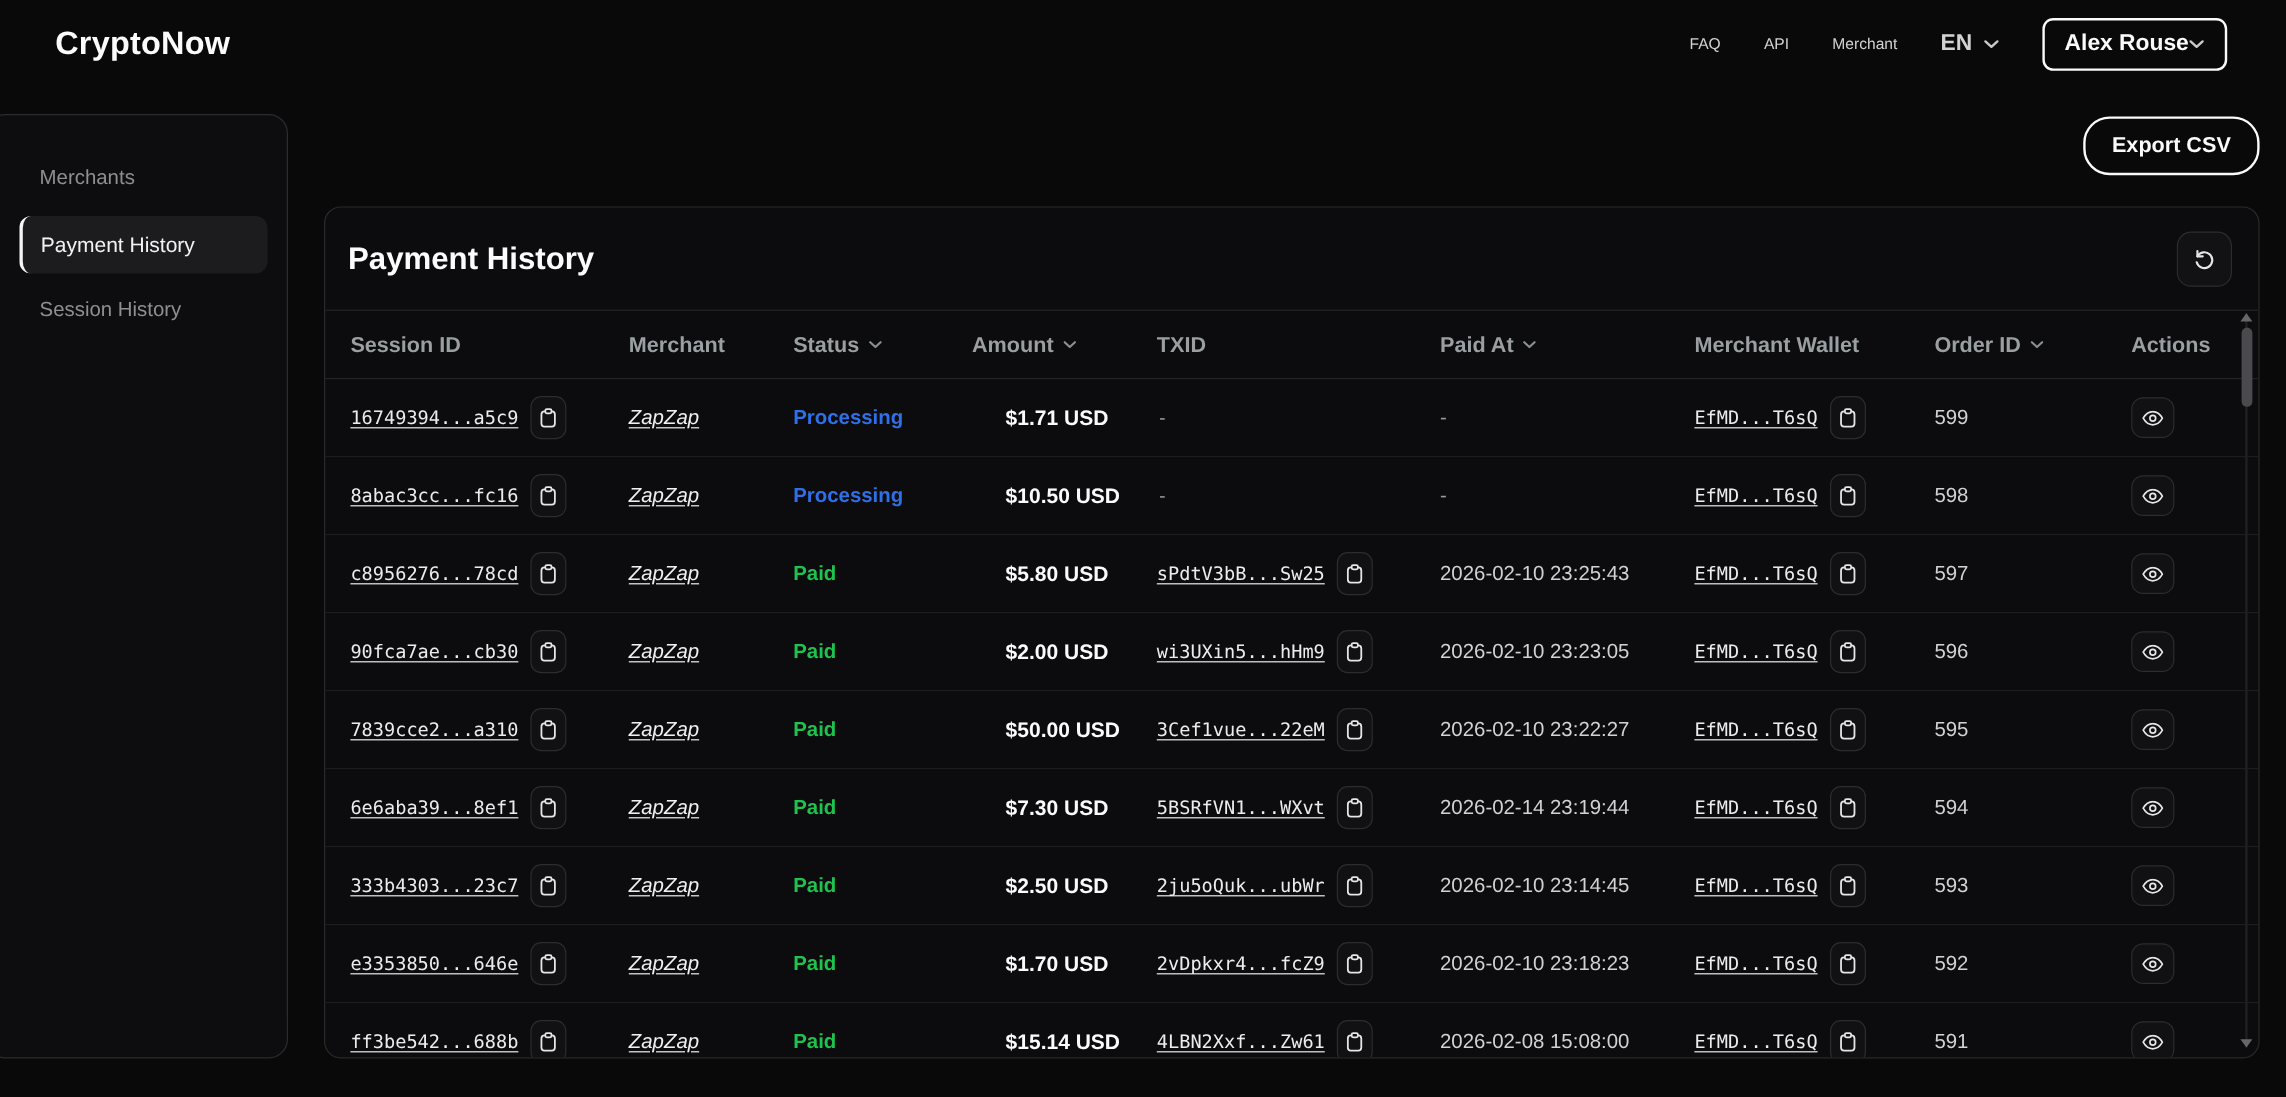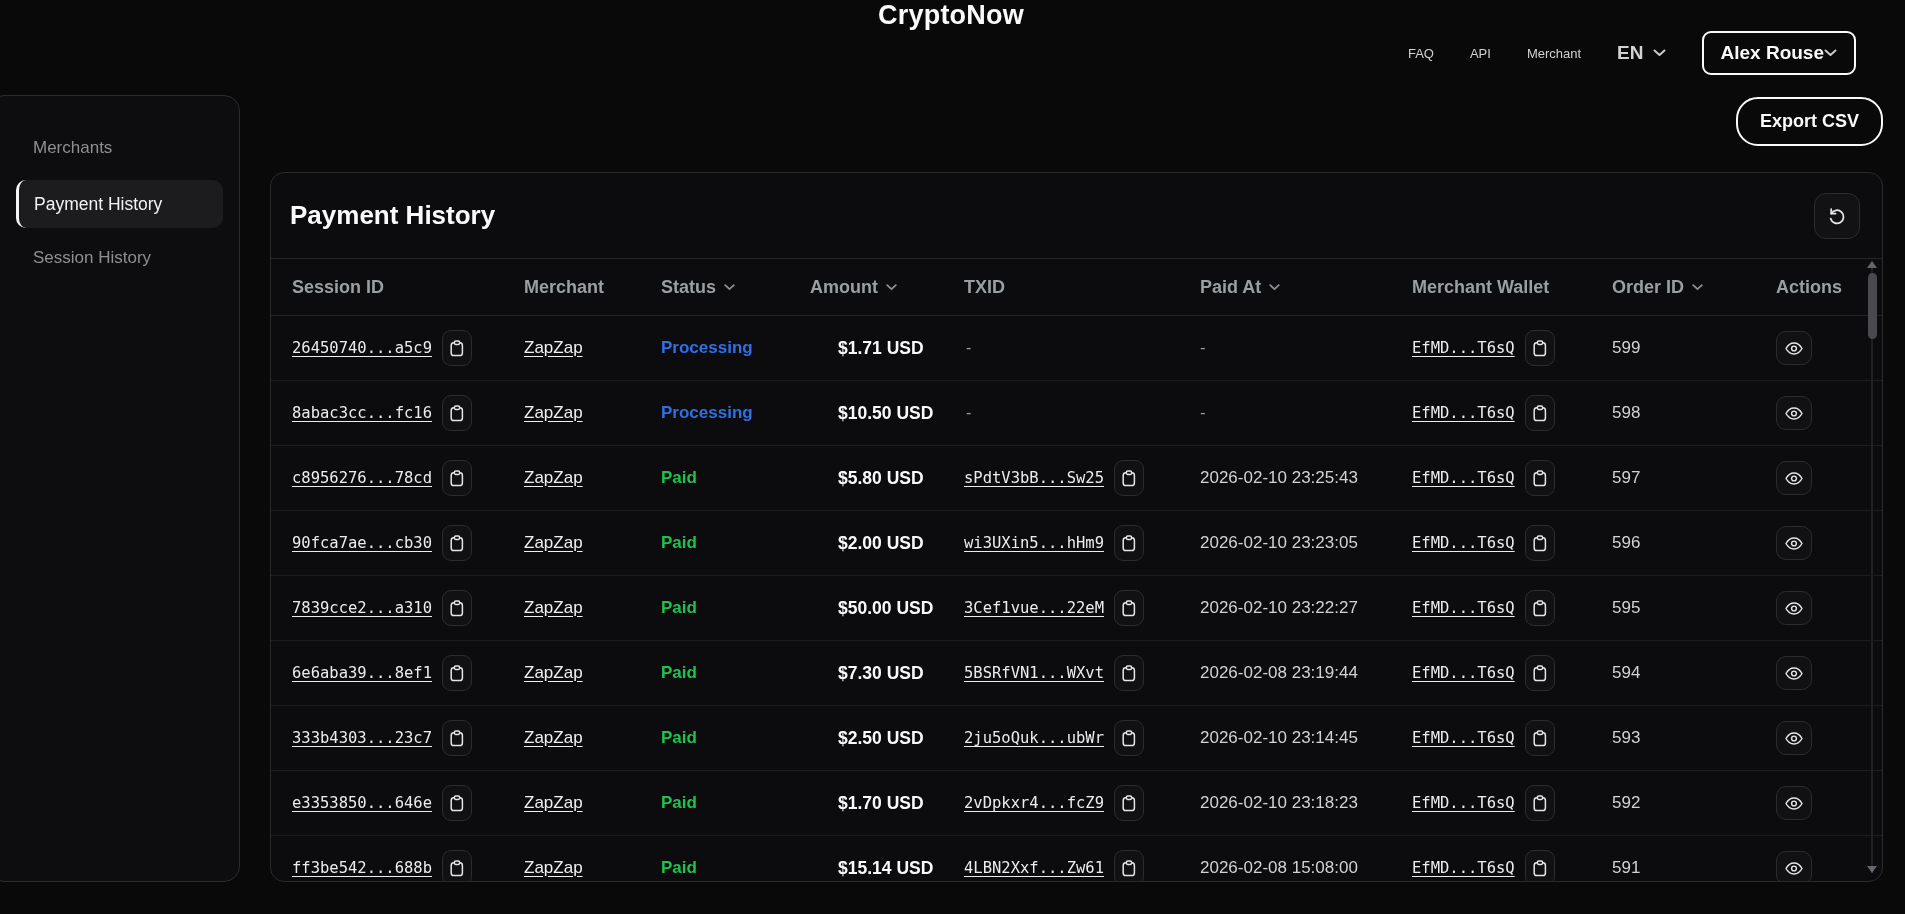--- a/index.html
+++ b/index.html
@@ -11,21 +11,20 @@
     position:relative;
     overflow:hidden;
   }
   svg { display:block; }
 
   
   .navbar {
     position:absolute; top:0; left:0; width:100%; height:73px;
     display:flex; align-items:center;
     padding:0 49px 0 46px;
-    flex-direction:column;
   }
   .brand { font-size:27px; font-weight:800; letter-spacing:.2px; color:#fbfbfb; cursor:pointer; }
   .nav-right { margin-left:auto; display:flex; align-items:center; gap:36px; }
   .nav-link { color:#d2d2d4; font-size:13px; font-weight:400; text-decoration:none; cursor:pointer; }
   .lang { display:flex; align-items:center; gap:9px; color:#d2d2d4; font-size:19px; font-weight:600; cursor:pointer; }
   .chev { color:#c9c9cb; }
   .user-btn {
     display:flex; align-items:center; 
     background:transparent; border:2px solid #fafafa; border-radius:9px;
     color:#fafafa; font-size:19px; font-weight:700; font-family:inherit;
@@ -80,21 +79,21 @@
     align-items:center; padding-left:21px;
   }
   .thead { height:57px; border-bottom:1px solid #232326; color:#9a9fa2; font-size:18px; font-weight:600; }
   .th { display:flex; align-items:center; gap:8px; cursor:pointer; }
   .sort-chevron { color:#8a8f94; }
   .tr { height:65px; border-bottom:1px solid #1d1d20; }
   .td { display:flex; align-items:center; min-width:0; }
   .td-flex { gap:10px; }
   .mono { font-family:"DejaVu Sans Mono","Liberation Mono",monospace; font-size:15.5px; color:#ececec; }
   .link { text-decoration:underline; text-underline-offset:3px; cursor:pointer; color:#ececec; }
-  .merchant { font-size:17px; font-weight:500; color:#f0f0f0; }
+  .merchant { font-size:17px; font-weight:500; color:#f0f0f0;font-style:italic; }
   .status { font-size:17px; font-weight:700; }
   .amount { font-size:17.5px; font-weight:700; color:#fafafa;margin-left:28px; }
   .muted { font-size:17px; color:#d2d2d3; }
   .dash { color:#9a9a9c !important; text-decoration:none !important; cursor:default; }
   .icon-btn {
     width:30px; height:36px; flex:none;
     background:#111113; border:1px solid #2c2c2f; border-radius:9px;
     display:flex; align-items:center; justify-content:center; cursor:pointer; color:#e6e6e6;
   }
   .eye-btn { width:36px; height:34px; border-radius:10px; }
@@ -218,21 +217,21 @@
     </span>
   </div>
       <div class="th">
     <span class="th-label">Actions</span>
 
   </div>
     </div>
   <div id="tbody">
       <div class="tr">
     <div class="td td-flex">
-      <a class="mono link">26450740...a5c9</a>
+      <a class="mono link">16749394...a5c9</a>
       <button class="icon-btn">
         <span>
           <svg width="14" height="17" viewBox="0 0 14 17" fill="none" stroke="currentColor" stroke-width="1.5">
             <rect x="1.2" y="2.8" width="11.2" height="12.8" rx="2.6"></rect>
             <rect x="4.4" y="1" width="5.2" height="3.4" rx="1.3" fill="#111113"></rect>
           </svg>
         </span>
       </button>
     </div>
     <div class="td">
@@ -535,21 +534,21 @@
       <button class="icon-btn js-txid-copy">
         <span>
           <svg width="14" height="17" viewBox="0 0 14 17" fill="none" stroke="currentColor" stroke-width="1.5">
             <rect x="1.2" y="2.8" width="11.2" height="12.8" rx="2.6"></rect>
             <rect x="4.4" y="1" width="5.2" height="3.4" rx="1.3" fill="#111113"></rect>
           </svg>
         </span>
       </button>
     </div>
     <div class="td">
-      <span class="muted">2026-02-08 23:19:44</span>
+      <span class="muted">2026-02-14 23:19:44</span>
     </div>
     <div class="td td-flex">
       <a class="mono link">EfMD...T6sQ</a>
       <button class="icon-btn">
         <span>
           <svg width="14" height="17" viewBox="0 0 14 17" fill="none" stroke="currentColor" stroke-width="1.5">
             <rect x="1.2" y="2.8" width="11.2" height="12.8" rx="2.6"></rect>
             <rect x="4.4" y="1" width="5.2" height="3.4" rx="1.3" fill="#111113"></rect>
           </svg>
         </span>

